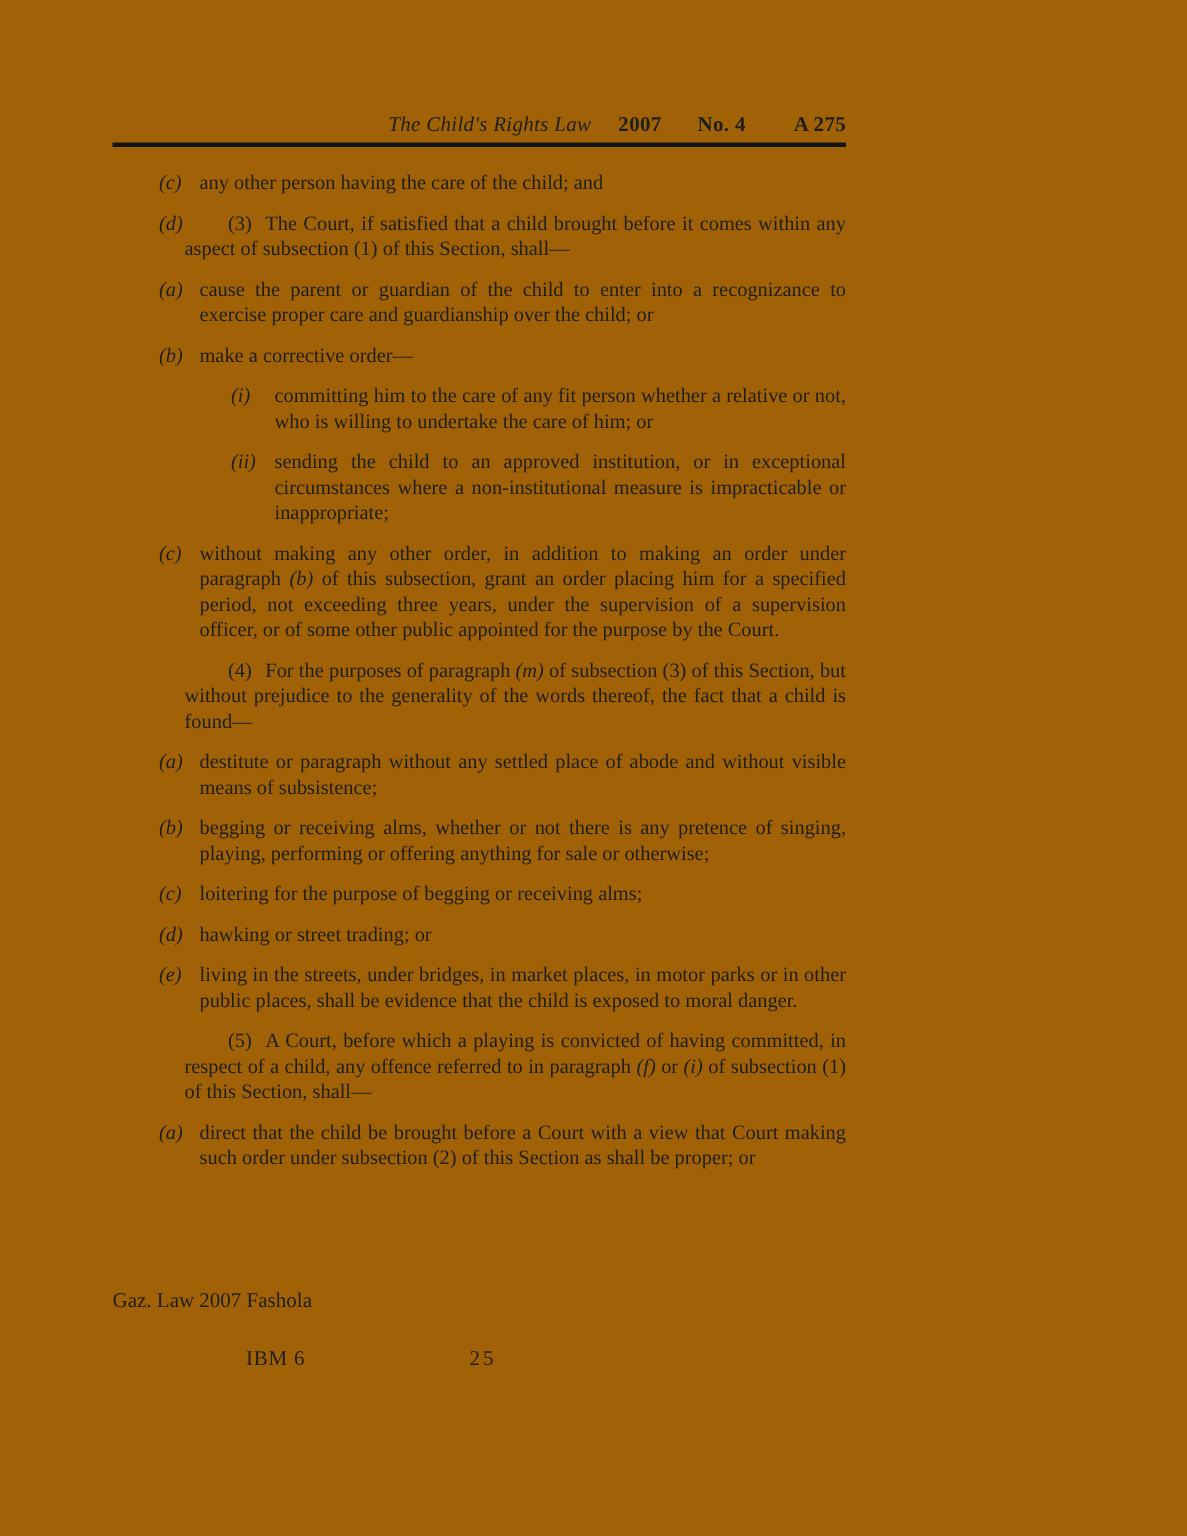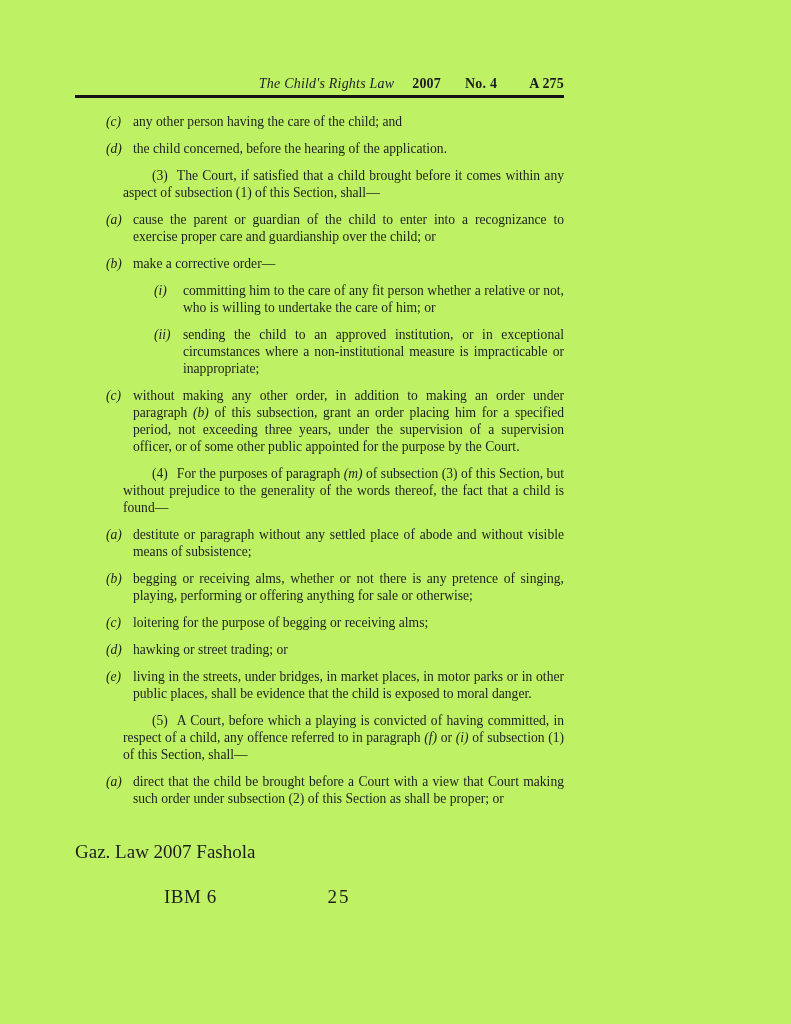--- a/index.html
+++ b/index.html
@@ -1,20 +1,20 @@
 <!DOCTYPE html>
 <html><head>
 <meta charset="utf-8">
 <style>
   html, body { margin: 0; padding: 0; background: #ffffff; }
   .page {
     position: relative;
     width: 791px;
     height: 1024px;
-    background: #bef264;
+    background: #a16207;
     font-family: "Liberation Serif", serif;
     color: #1e1e1e;
     overflow: hidden;
   }
   .content {
     position: absolute;
     left: 75px;
     top: 60px;
     width: 489px;
   }
@@ -43,21 +43,21 @@
   }
   .block { position: relative; margin: 0 0 10px 0; }
   .para  { text-indent: 29px; margin-left: 48px; }
   .pnum  { padding-right: 9px; font-style: normal; }
   .item1 { padding-left: 58px; }
   .item1 > .marker { position: absolute; left: 31px; top: 0; font-style: italic; }
   .item2 { padding-left: 108px; }
   .item2 > .marker { position: absolute; left: 79px; top: 0; font-style: italic; }
   .it { font-style: italic; }
   
-  .footer { margin-top: 34px; font-size: 19px; }
+  .footer { margin-top: 80px; font-size: 14px; }
   .press  { margin-top: 23px; }
   .press .machine { margin-left: 89px; letter-spacing: 0.5px; }
   .press .pageno  { margin-left: 106px; letter-spacing: 2px; }
 </style>
 </head>
 <body>
 
 <div class="page">
   <div class="content">
 
@@ -71,21 +71,20 @@
 
     <main class="docbody">
 
       <div class="block item1">
         <span class="marker">(c)</span>
         <span>any other person having the care of the child; and</span>
       </div>
 
       <div class="block item1">
         <span class="marker">(d)</span>
-        <span>the child concerned, before the hearing of the application.</span>
       </div>
 
       <p class="block para">
         <span class="pnum">(3)</span><span>The Court, if satisfied that a child brought before it comes within any aspect of subsection (1) of this Section, shall—</span>
       </p>
 
       <div class="block item1">
         <span class="marker">(a)</span>
         <span>cause the parent or guardian of the child to enter into a recognizance to exercise proper care and guardianship over the child; or</span>
       </div>

